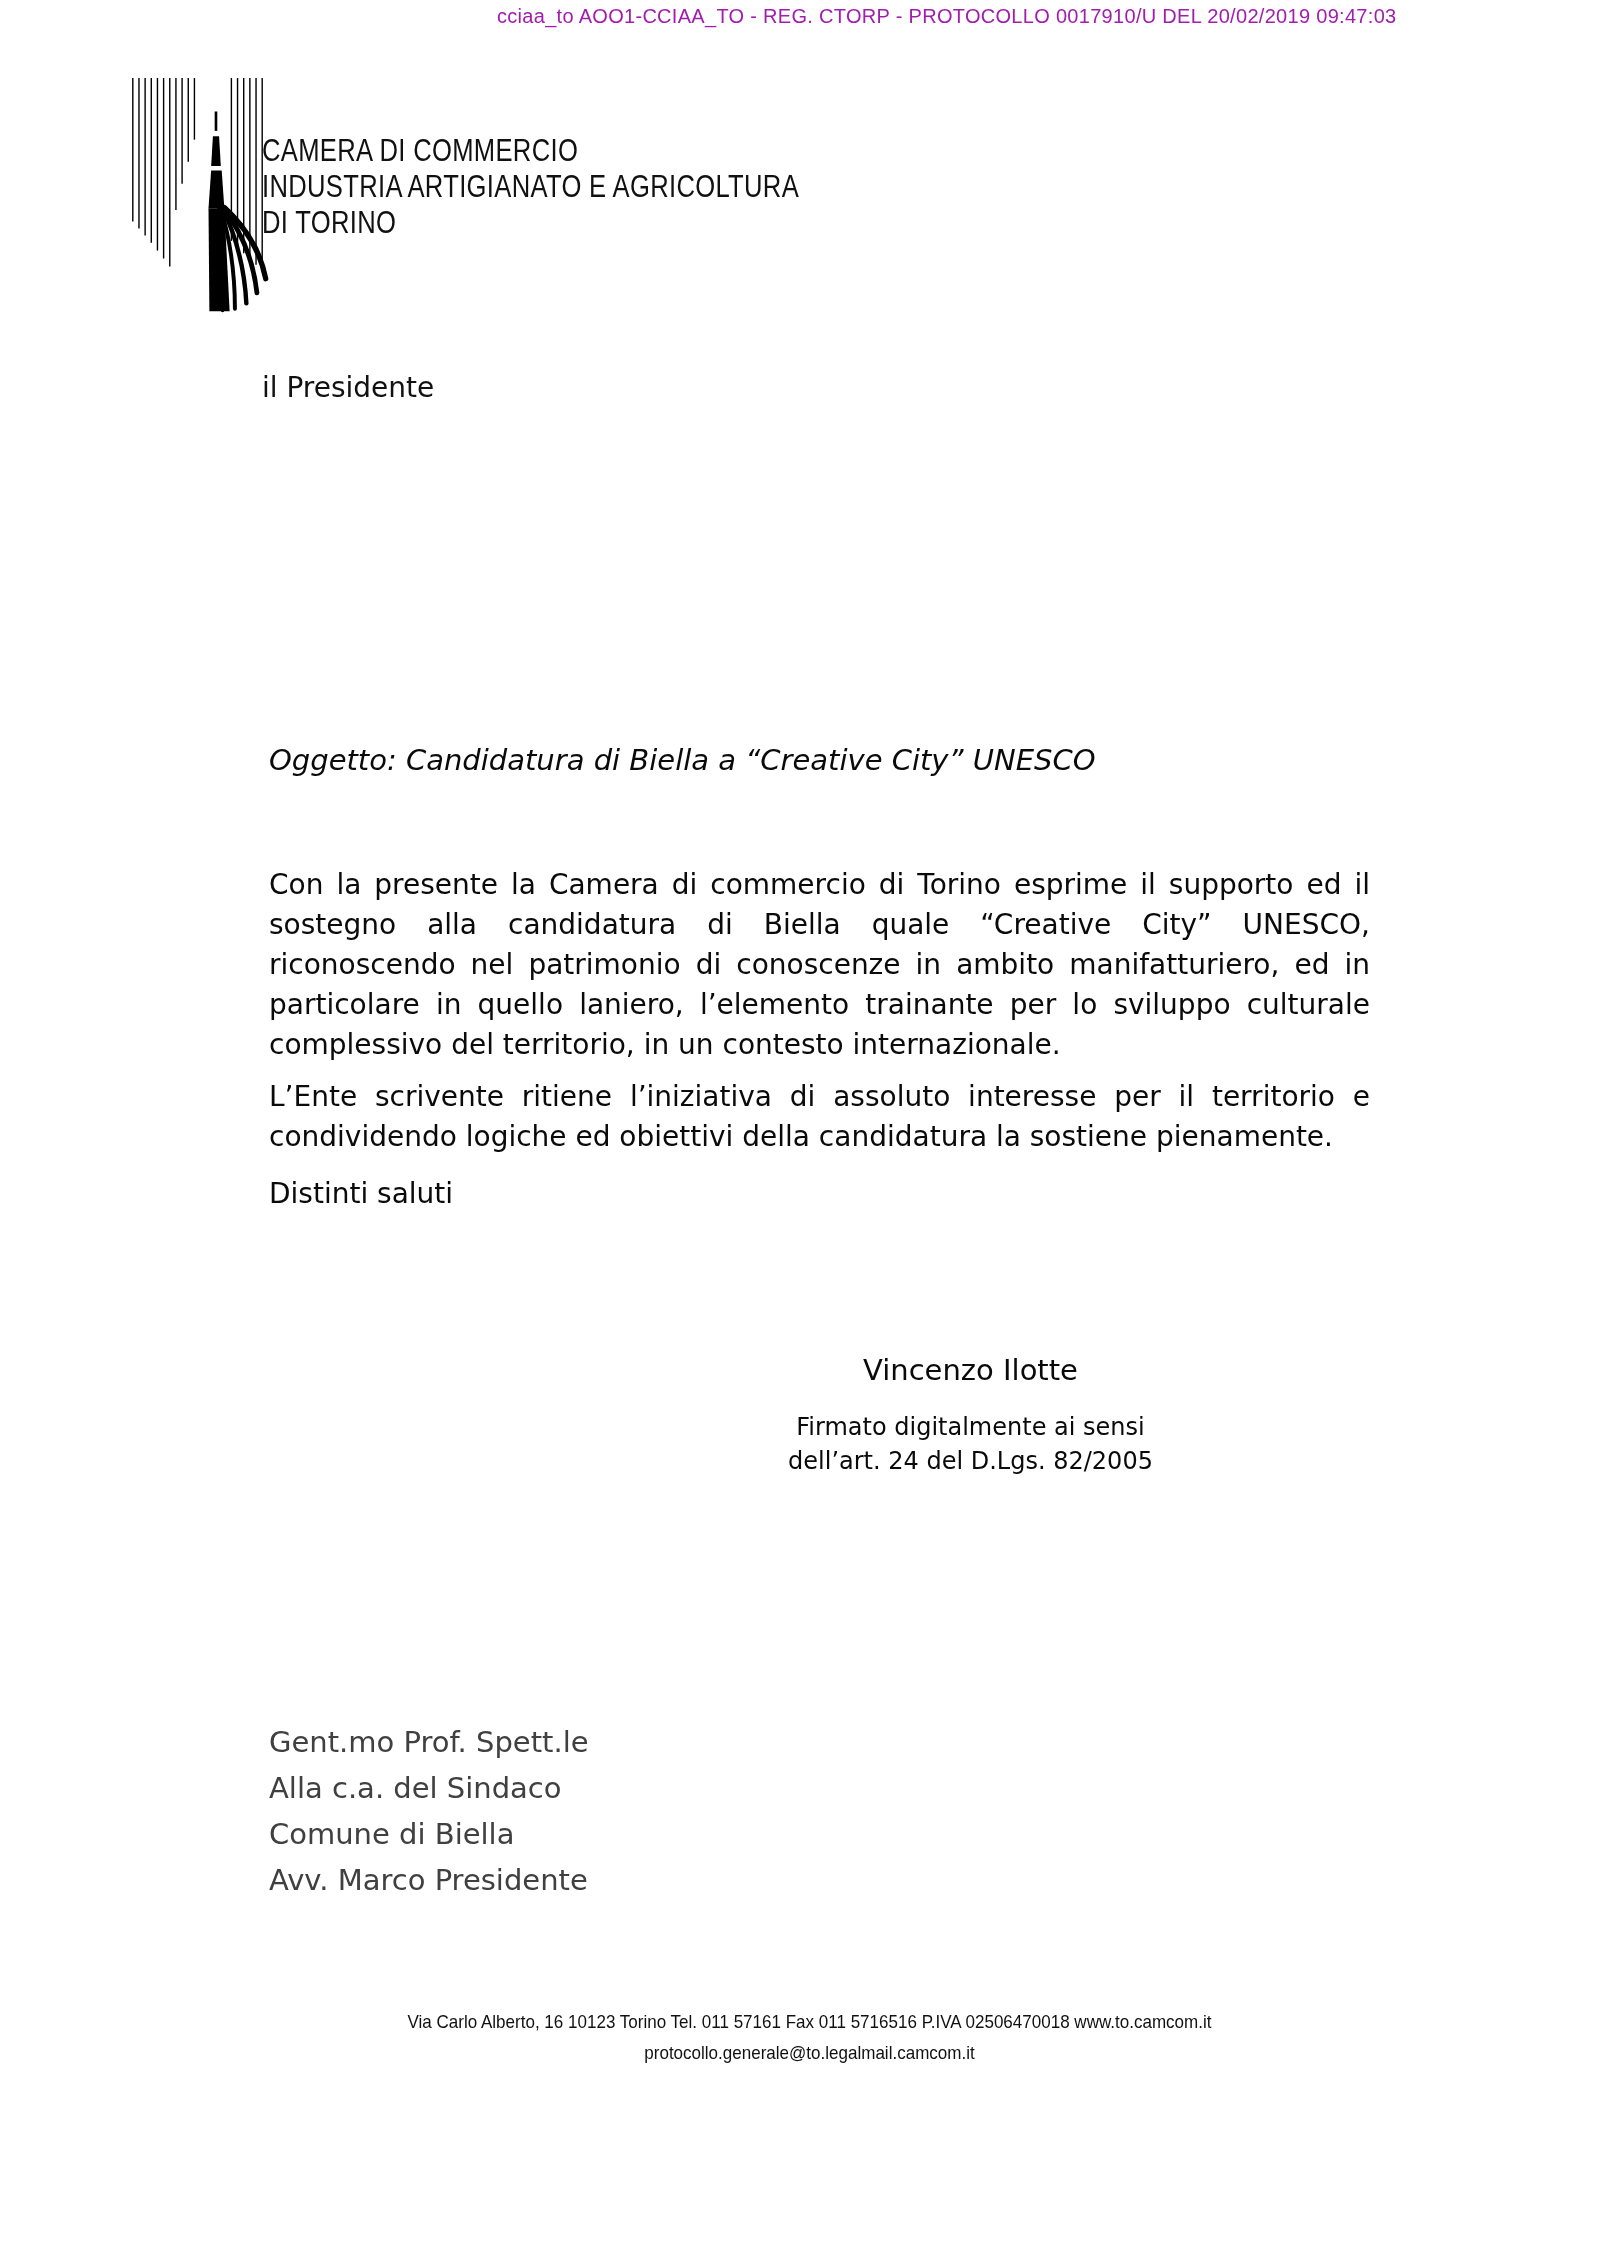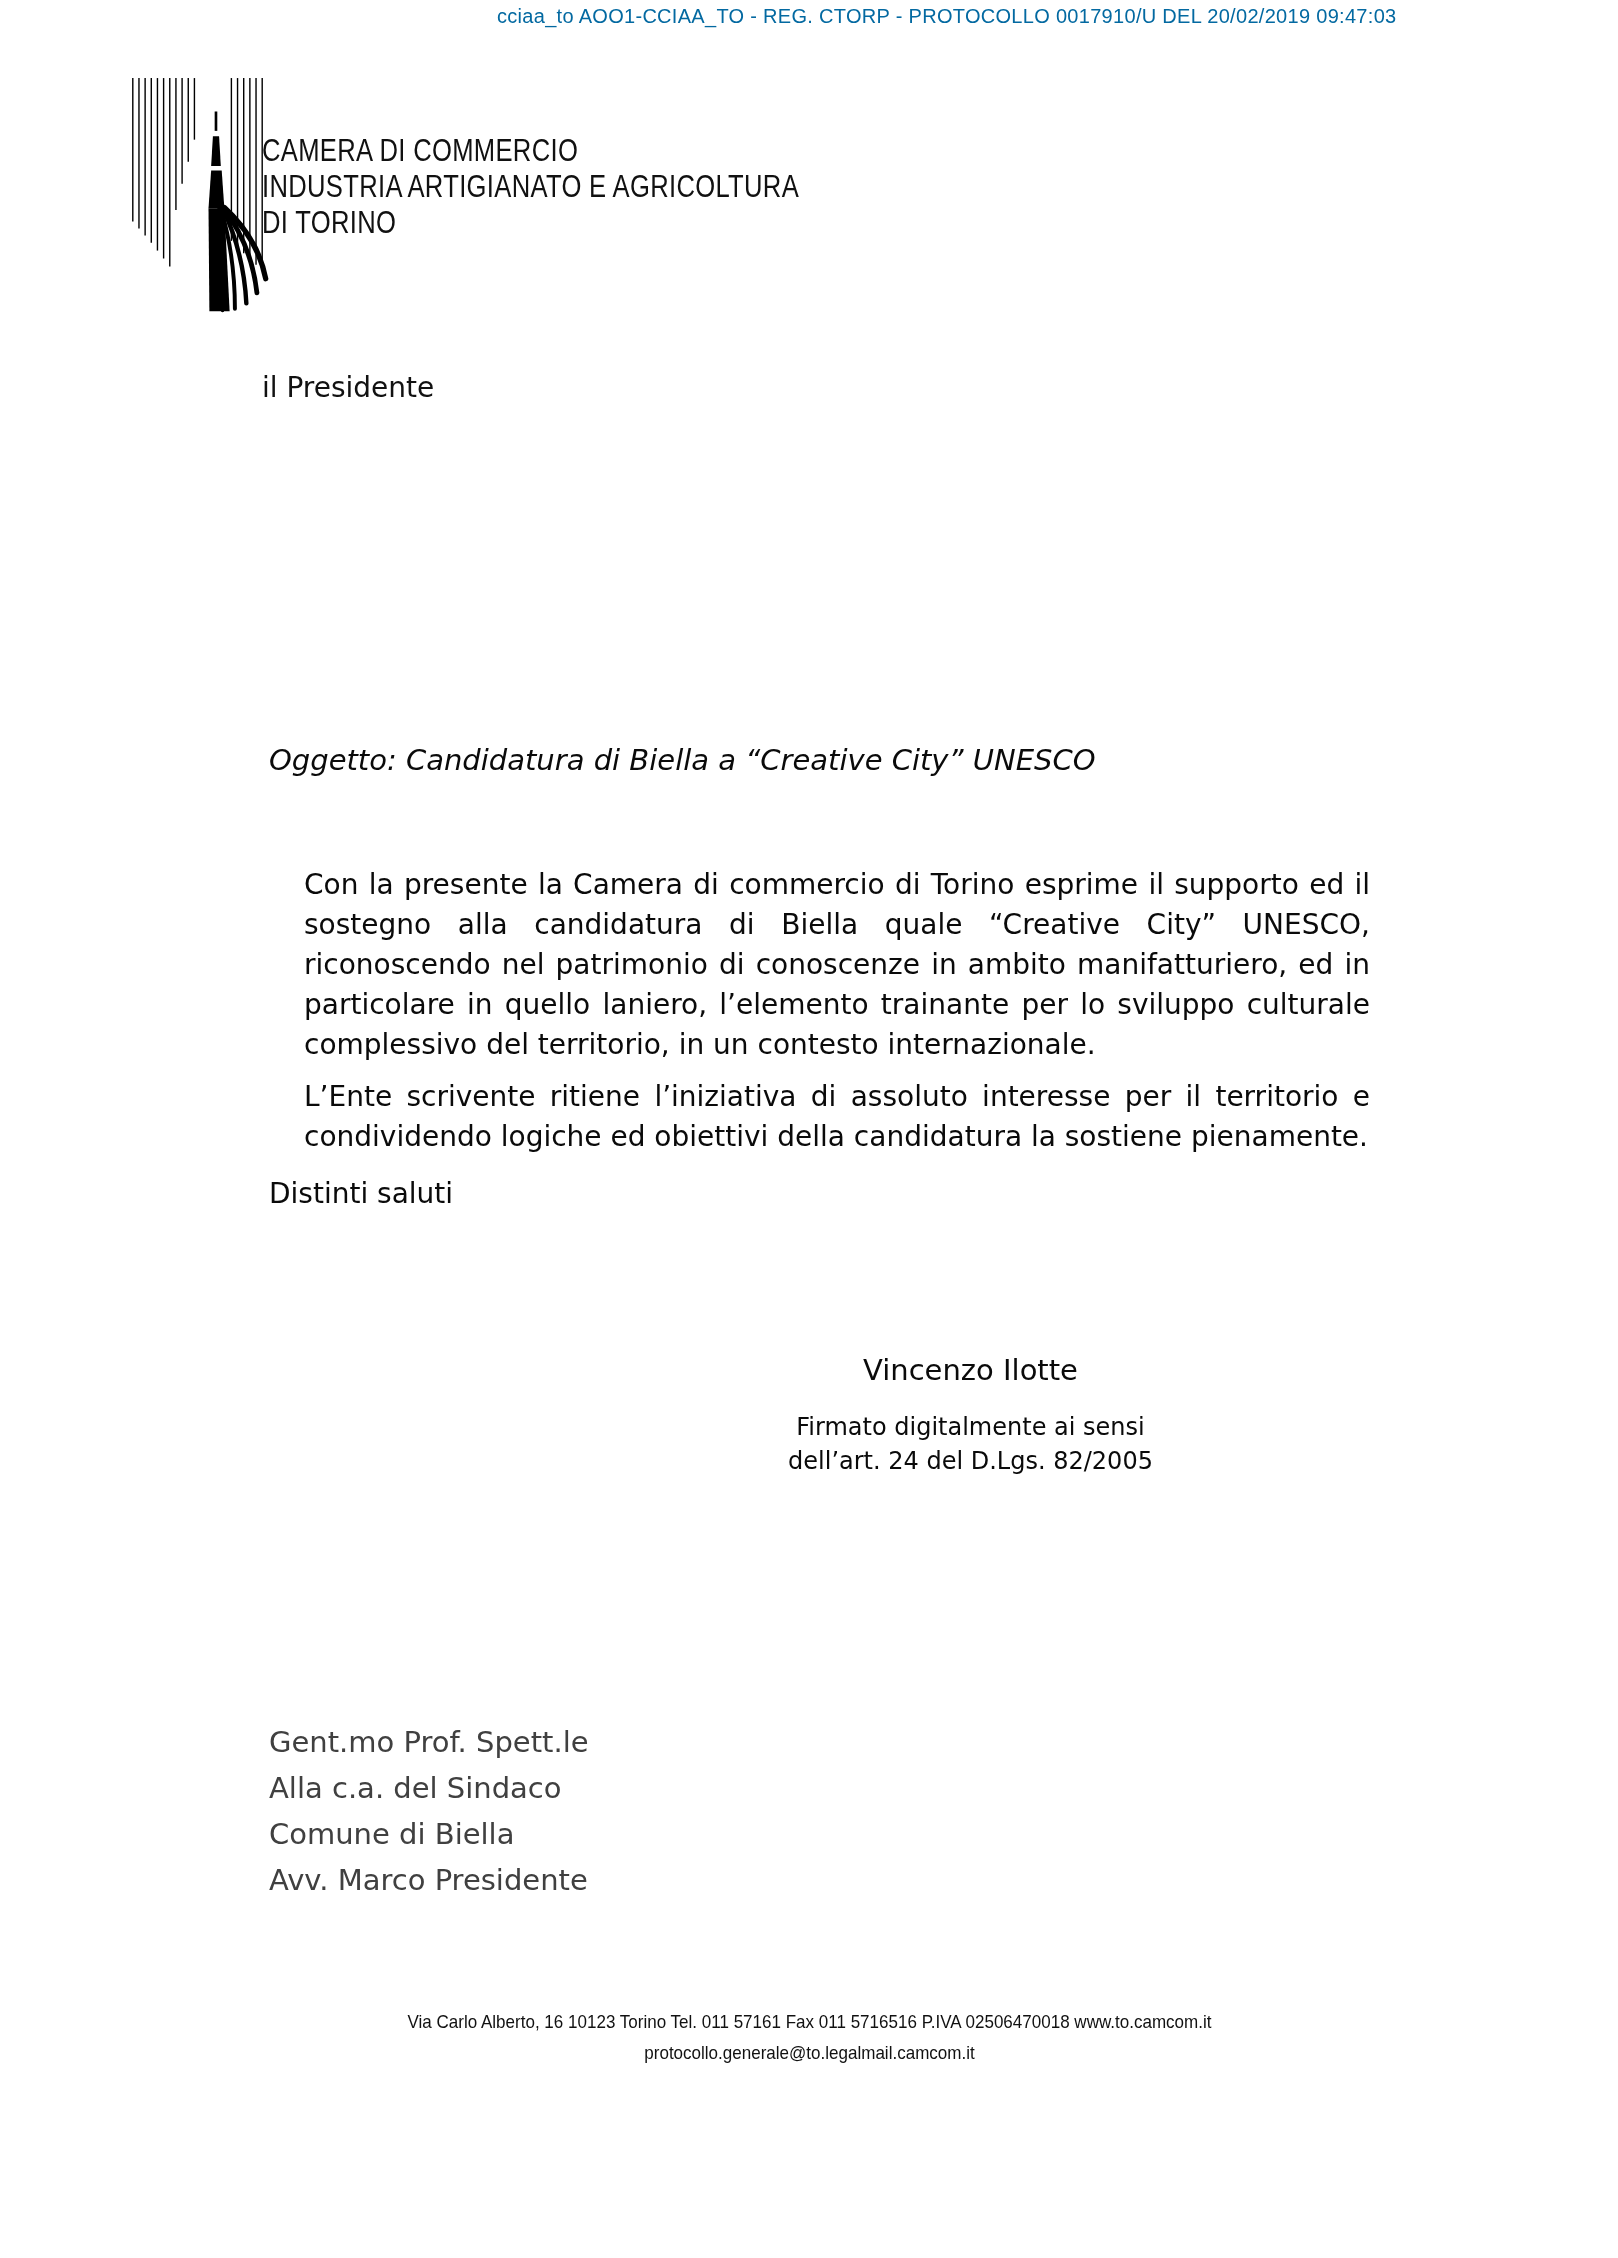--- a/index.html
+++ b/index.html
@@ -12,21 +12,21 @@
     font-family: "DejaVu Sans", sans-serif;
     color: #000000;
     overflow: hidden;
   }
   .protocol-header {
     position: absolute;
     left: 497px;
     top: 5.3px;
     font-family: "Liberation Sans", sans-serif;
     font-size: 20px;
-    color: #0369a1;
+    color: #a21caf;
     letter-spacing: 0.3px;
     white-space: nowrap;
   }
   .logo-box {
     position: absolute;
     left: 124px;
     top: 78px;
     width: 147px;
     height: 236px;
   }
@@ -64,21 +64,20 @@
     left: 269px;
     top: 865px;
     width: 1101px;
     font-size: 28px;
     line-height: 40px;
     color: #0a0a0a;
   }
   .letter-body p.justified {
     text-align: justify;
     margin-bottom: 12.4px;
-    margin-left: 35px;
   }
   .letter-body p.closing { margin-top: 17px; }
   .signature-block {
     position: absolute;
     left: 741px;
     top: 1353px;
     width: 459px;
     text-align: center;
     color: #0a0a0a;
   }

